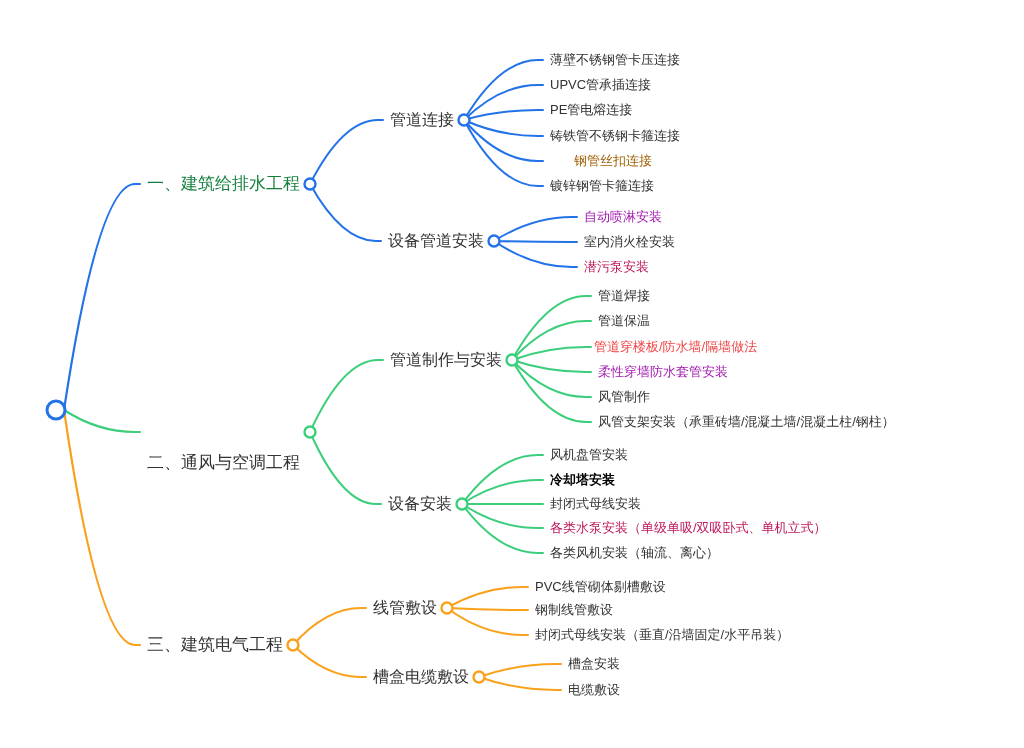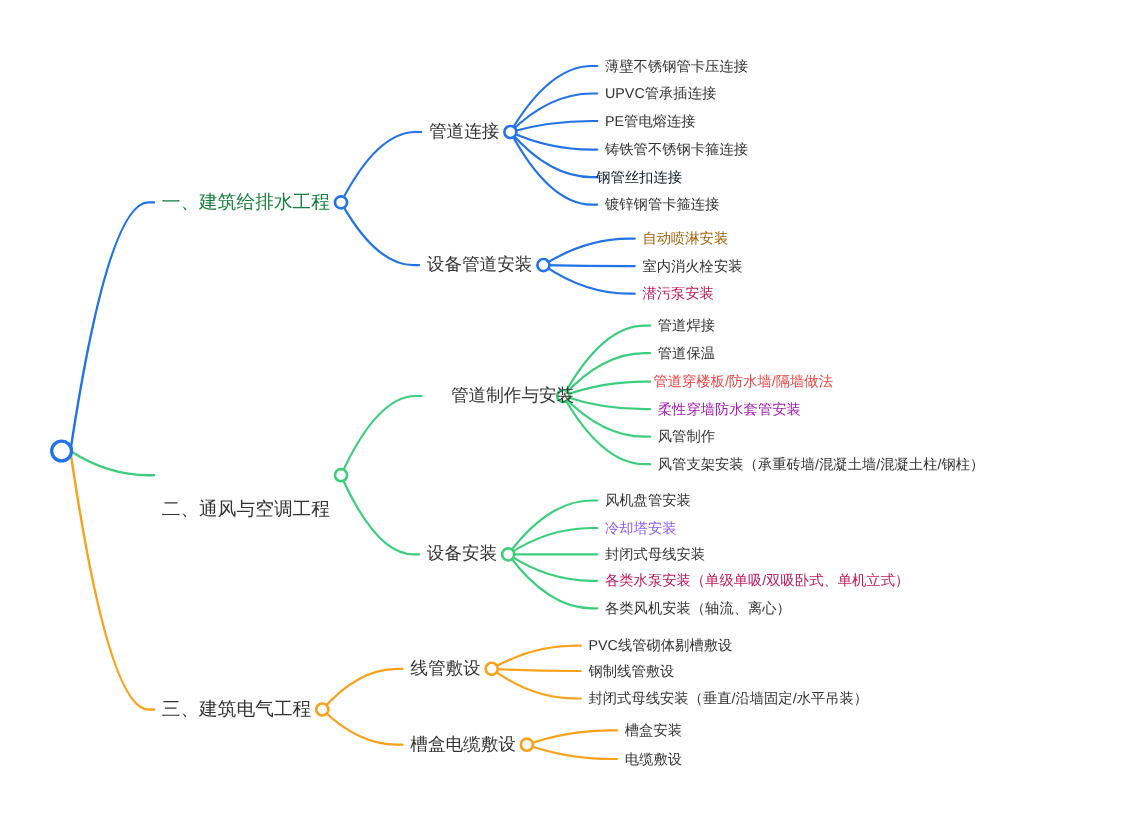--- a/index.html
+++ b/index.html
@@ -70,37 +70,37 @@
       <circle cx="293" cy="645" r="5.5" fill="#ffffff" stroke="#F9A11B" stroke-width="2.4"></circle>
       <circle cx="56" cy="410" r="9" fill="#ffffff" stroke="#2272E8" stroke-width="3"></circle>
     </svg>
   <div id="node-layer">
       <div class="topic main" style="left: 147px; top: 184px; color: #15803d;">一、建筑给排水工程</div>
       <div class="topic sub" style="left: 390px; top: 120px; color: rgb(51, 51, 51);">管道连接</div>
       <div class="topic leaf" style="left: 550px; top: 60px; color: rgb(51, 51, 51);">薄壁不锈钢管卡压连接</div>
       <div class="topic leaf" style="left: 550px; top: 85px; color: rgb(51, 51, 51);">UPVC管承插连接</div>
       <div class="topic leaf" style="left: 550px; top: 110px; color: rgb(51, 51, 51);">PE管电熔连接</div>
       <div class="topic leaf" style="left: 550px; top: 136px; color: rgb(51, 51, 51);">铸铁管不锈钢卡箍连接</div>
-      <div class="topic leaf" style="left: 542px; top: 161px; color: #0f172a;">钢管丝扣连接</div>
+      <div class="topic leaf" style="left: 574px; top: 161px; color: #a16207;">钢管丝扣连接</div>
       <div class="topic leaf" style="left: 550px; top: 186px; color: rgb(51, 51, 51);">镀锌钢管卡箍连接</div>
       <div class="topic sub" style="left: 388px; top: 241px; color: rgb(51, 51, 51);">设备管道安装</div>
-      <div class="topic leaf" style="left: 584px; top: 217px; color: #a16207;">自动喷淋安装</div>
+      <div class="topic leaf" style="left: 584px; top: 217px; color: #a21caf;">自动喷淋安装</div>
       <div class="topic leaf" style="left: 584px; top: 242px; color: rgb(51, 51, 51);">室内消火栓安装</div>
       <div class="topic leaf" style="left: 584px; top: 267px; color: #be185d;">潜污泵安装</div>
       <div class="topic main" style="left: 147px; top: 432px; color: rgb(51, 51, 51); margin-top: 31px;">二、通风与空调工程</div>
-      <div class="topic sub" style="left: 410px; top: 360px; color: rgb(51, 51, 51);">管道制作与安装</div>
+      <div class="topic sub" style="left: 390px; top: 360px; color: rgb(51, 51, 51);">管道制作与安装</div>
       <div class="topic leaf" style="left: 598px; top: 296px; color: rgb(51, 51, 51);">管道焊接</div>
       <div class="topic leaf" style="left: 598px; top: 321px; color: rgb(51, 51, 51);">管道保温</div>
       <div class="topic leaf" style="left: 594px; top: 347px; color: #ef4444;">管道穿楼板/防水墙/隔墙做法</div>
       <div class="topic leaf" style="left: 598px; top: 372px; color: #a21caf;">柔性穿墙防水套管安装</div>
       <div class="topic leaf" style="left: 598px; top: 397px; color: rgb(51, 51, 51);">风管制作</div>
       <div class="topic leaf" style="left: 598px; top: 422px; color: rgb(51, 51, 51);">风管支架安装（承重砖墙/混凝土墙/混凝土柱/钢柱）</div>
       <div class="topic sub" style="left: 388px; top: 504px; color: rgb(51, 51, 51);">设备安装</div>
       <div class="topic leaf" style="left: 550px; top: 455px; color: rgb(51, 51, 51);">风机盘管安装</div>
-      <div class="topic leaf" style="left: 550px; top: 480px; color: #8b5cf6;">冷却塔安装</div>
+      <div class="topic leaf" style="left: 550px; top: 480px; color: #000000; font-weight: bold;">冷却塔安装</div>
       <div class="topic leaf" style="left: 550px; top: 504px; color: rgb(51, 51, 51);">封闭式母线安装</div>
       <div class="topic leaf" style="left: 550px; top: 528px; color: #be185d;">各类水泵安装（单级单吸/双吸卧式、单机立式）</div>
       <div class="topic leaf" style="left: 550px; top: 553px; color: rgb(51, 51, 51);">各类风机安装（轴流、离心）</div>
       <div class="topic main" style="left: 147px; top: 645px; color: rgb(51, 51, 51);">三、建筑电气工程</div>
       <div class="topic sub" style="left: 373px; top: 608px; color: rgb(51, 51, 51);">线管敷设</div>
       <div class="topic leaf" style="left: 535px; top: 587px; color: rgb(51, 51, 51);">PVC线管砌体剔槽敷设</div>
       <div class="topic leaf" style="left: 535px; top: 610px; color: rgb(51, 51, 51);">钢制线管敷设</div>
       <div class="topic leaf" style="left: 535px; top: 635px; color: rgb(51, 51, 51);">封闭式母线安装（垂直/沿墙固定/水平吊装）</div>
       <div class="topic sub" style="left: 373px; top: 677px; color: rgb(51, 51, 51);">槽盒电缆敷设</div>
       <div class="topic leaf" style="left: 568px; top: 664px; color: rgb(51, 51, 51);">槽盒安装</div>

